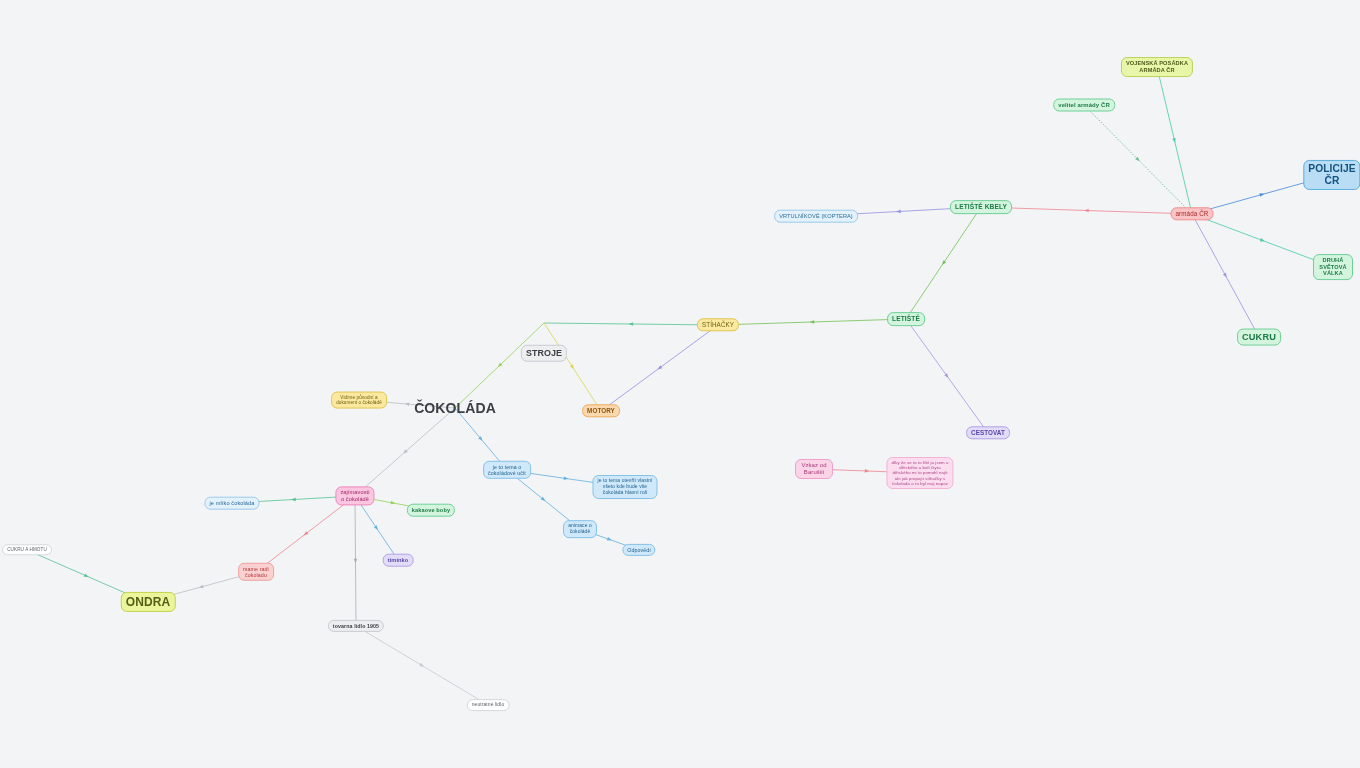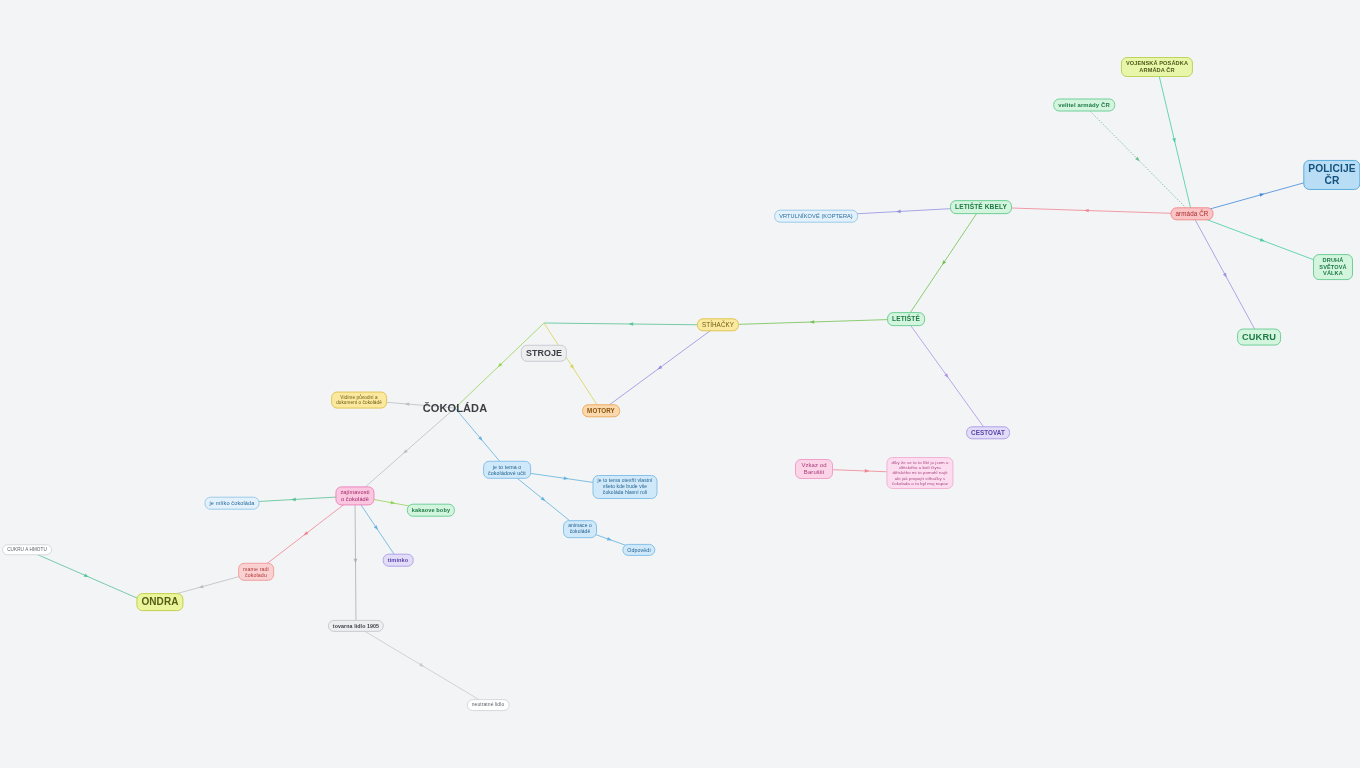--- a/index.html
+++ b/index.html
@@ -185,38 +185,38 @@
     <div class="node n-green" style="left: 1333px; top: 267px; min-width: 40px; min-height: 20px; font-size: 5.61px;">DRUHÁ
 SVĚTOVÁ VÁLKA</div>
     <div class="node n-green" style="left: 1259px; top: 337px; min-width: 28px; min-height: 14px; font-size: 9.24px;">CUKRU</div>
     <div class="node n-green" style="left: 981px; top: 207px; min-width: 40px; min-height: 12px; font-size: 6.6px;">LETIŠTĚ KBELY</div>
     <div class="node n-bluepale" style="left: 816px; top: 216px; min-width: 64px; min-height: 11px; font-size: 5.61px;">VRTULNÍKOVÉ (KOPTERA)</div>
     <div class="node n-green" style="left: 906px; top: 319px; min-width: 26px; min-height: 12px; font-size: 6.6px;">LETIŠTĚ</div>
     <div class="node n-yellow" style="left: 718px; top: 325px; min-width: 30px; min-height: 11px; font-size: 6.27px;">STÍHAČKY</div>
     <div class="node n-plain" style="left: 544px; top: 323px; min-width: 32px; min-height: 13px; font-size: 8.91px; margin-top: 30px;">STROJE</div>
     <div class="node n-orange" style="left: 601px; top: 411px; min-width: 28px; min-height: 11px; font-size: 6.27px;">MOTORY</div>
     <div class="node n-purplesoft" style="left: 988px; top: 433px; min-width: 32px; min-height: 11px; font-size: 6.27px;">CESTOVAT</div>
-    <div class="node n-bare" style="left: 455px; top: 408px; min-width: 46px; min-height: 13px; font-size: 11px;">ČOKOLÁDA</div>
+    <div class="node n-bare" style="left: 455px; top: 408px; min-width: 46px; min-height: 13px; font-size: 14px;">ČOKOLÁDA</div>
     <div class="node n-yellow" style="left: 359px; top: 400px; min-width: 46px; min-height: 16px; font-size: 4.62px;">Vidíme původní a
 dokument o čokoládě</div>
     <div class="node n-bluesoft" style="left: 507px; top: 470px; min-width: 40px; min-height: 16px; font-size: 5.28px;">je to tema o
 čokoládové učit</div>
     <div class="node n-bluesoft" style="left: 625px; top: 487px; min-width: 62px; min-height: 24px; font-size: 4.95px;">je to tema otevřít vlastní
 všeto kde bude vše
 čokoláda hlavní roli</div>
     <div class="node n-bluesoft" style="left: 580px; top: 529px; min-width: 34px; min-height: 16px; font-size: 4.95px;">animace o
 čokoládě</div>
     <div class="node n-bluesoft" style="left: 639px; top: 550px; min-width: 28px; min-height: 11px; font-size: 5.28px;">Odpovědi</div>
     <div class="node n-pink" style="left: 355px; top: 496px; min-width: 38px; min-height: 18px; font-size: 5.61px;">zajímavosti
 o čokoládě</div>
     <div class="node n-bluepale" style="left: 232px; top: 503px; min-width: 44px; min-height: 11px; font-size: 5.61px;">je mlíko čokoláda</div>
     <div class="node n-green" style="left: 431px; top: 510px; min-width: 38px; min-height: 11px; font-size: 5.61px;">kakaove boby</div>
     <div class="node n-redsoft" style="left: 256px; top: 572px; min-width: 34px; min-height: 18px; font-size: 5.28px;">mame radi
 čokoladu</div>
-    <div class="node n-lime" style="left: 160px; top: 602px; min-width: 28px; min-height: 13px; font-size: 10px;">ONDRA</div>
+    <div class="node n-lime" style="left: 148px; top: 602px; min-width: 28px; min-height: 13px; font-size: 12px;">ONDRA</div>
     <div class="node n-white" style="left: 27px; top: 550px; min-width: 50px; min-height: 10px; font-size: 4.62px;">CUKRU A HMOTU</div>
     <div class="node n-purplesoft" style="left: 398px; top: 560px; min-width: 24px; min-height: 11px; font-size: 5.61px;">timinko</div>
     <div class="node n-plain" style="left: 356px; top: 626px; min-width: 48px; min-height: 11px; font-size: 5.28px;">tovarna lidlo 1905</div>
     <div class="node n-white" style="left: 488px; top: 705px; min-width: 40px; min-height: 11px; font-size: 4.95px;">neutratné lidlo</div>
     <div class="node n-pinksoft" style="left: 814px; top: 469px; min-width: 38px; min-height: 20px; font-size: 5.94px;">Vzkaz od
 Barušiii</div>
     <div class="node n-pinkpale" style="left: 920px; top: 473px; min-width: 62px; min-height: 32px; font-size: 4.29px;">díky že se to to líbí ja jsem u
 dětského a bolí čtyra
 dětského mi to pomohl najít
 ale jak propojit stíhačky s

